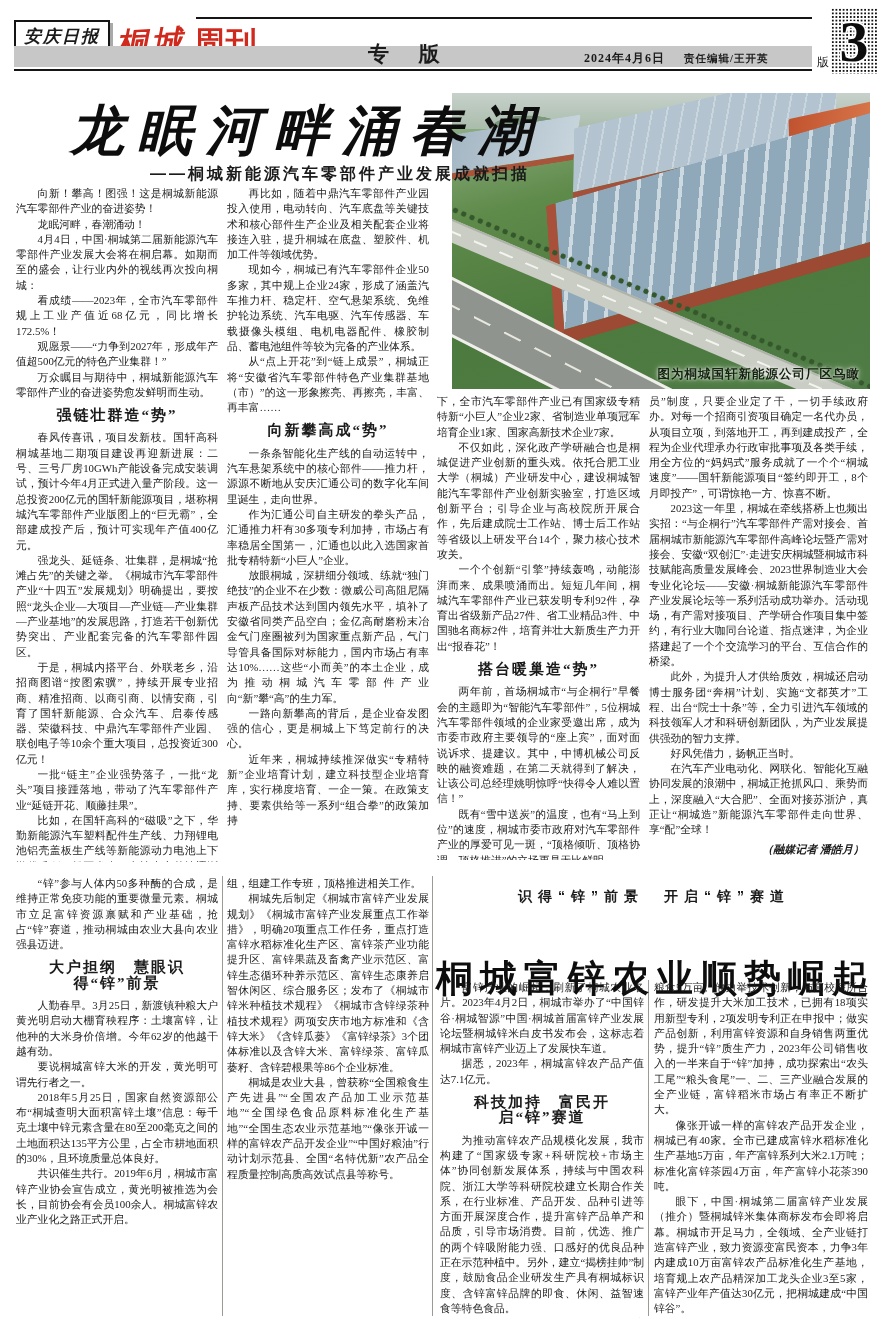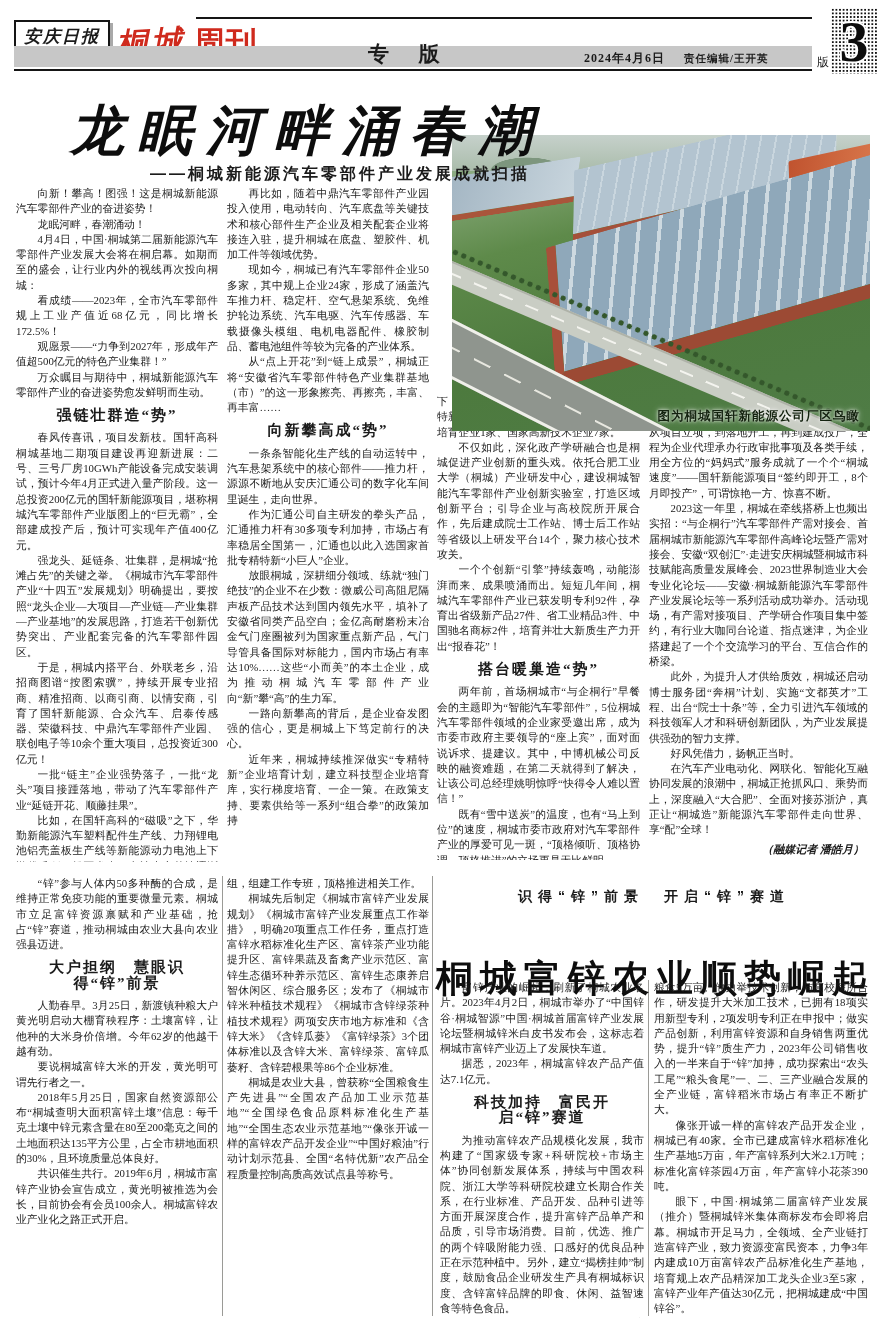--- a/index.html
+++ b/index.html
@@ -23,21 +23,21 @@
                background-image:radial-gradient(circle,#111 0.9px,transparent 1.05px);background-size:3.6px 3.6px;
                display:flex;align-items:center;justify-content:center;
                font-size:58px;font-weight:bold;color:#0c0c0c;
                text-shadow:-2px 0 0 #fff,2px 0 0 #fff,0 -2px 0 #fff,0 2px 0 #fff;}
   
   .headline1{position:absolute;left:70px;top:95px;width:560px;z-index:3;font-size:54px;font-weight:bold;
              letter-spacing:14px;white-space:nowrap;color:#0d0d0d;}
   .subtitle1{position:absolute;left:150px;top:164px;z-index:3;font-size:16px;font-weight:bold;letter-spacing:3px;
              font-family:"Liberation Sans",sans-serif;white-space:nowrap;}
   .photo{position:absolute;left:452px;top:93px;width:418px;height:296px;overflow:hidden;z-index:1;
-         background:linear-gradient(165deg,#9db5a8 0%,#86a878 12%,#5e8a4a 32%,#4d7a3e 62%,#4f7c46 100%);margin-top:42px;}
+         background:linear-gradient(165deg,#9db5a8 0%,#86a878 12%,#5e8a4a 32%,#4d7a3e 62%,#4f7c46 100%);}
   .sky{position:absolute;left:0;top:0;right:0;height:36px;
        background:radial-gradient(60px 22px at 18% 100%,#7d967e 60%,transparent 62%),
                   radial-gradient(90px 26px at 55% 100%,#87a089 55%,transparent 60%),
                   radial-gradient(80px 20px at 88% 100%,#7d967e 55%,transparent 60%),
                   linear-gradient(#c6d1cb,#aabcab);}
   .bldg{position:absolute;border-radius:2px;}
   .bldg-far{left:-24px;top:34px;width:150px;height:38px;transform:rotate(-9deg) skewX(-18deg);
             background:linear-gradient(100deg,#9fb2c0,#c8d5dd);border-bottom:6px solid #a9553b;}
   .bldg-mid{left:118px;top:6px;width:270px;height:62px;transform:rotate(-13deg) skewX(-14deg);
             background:repeating-linear-gradient(100deg,#b3c4d0 0 14px,#c9d6de 14px 16px);border-bottom:8px solid #a5503a;}

